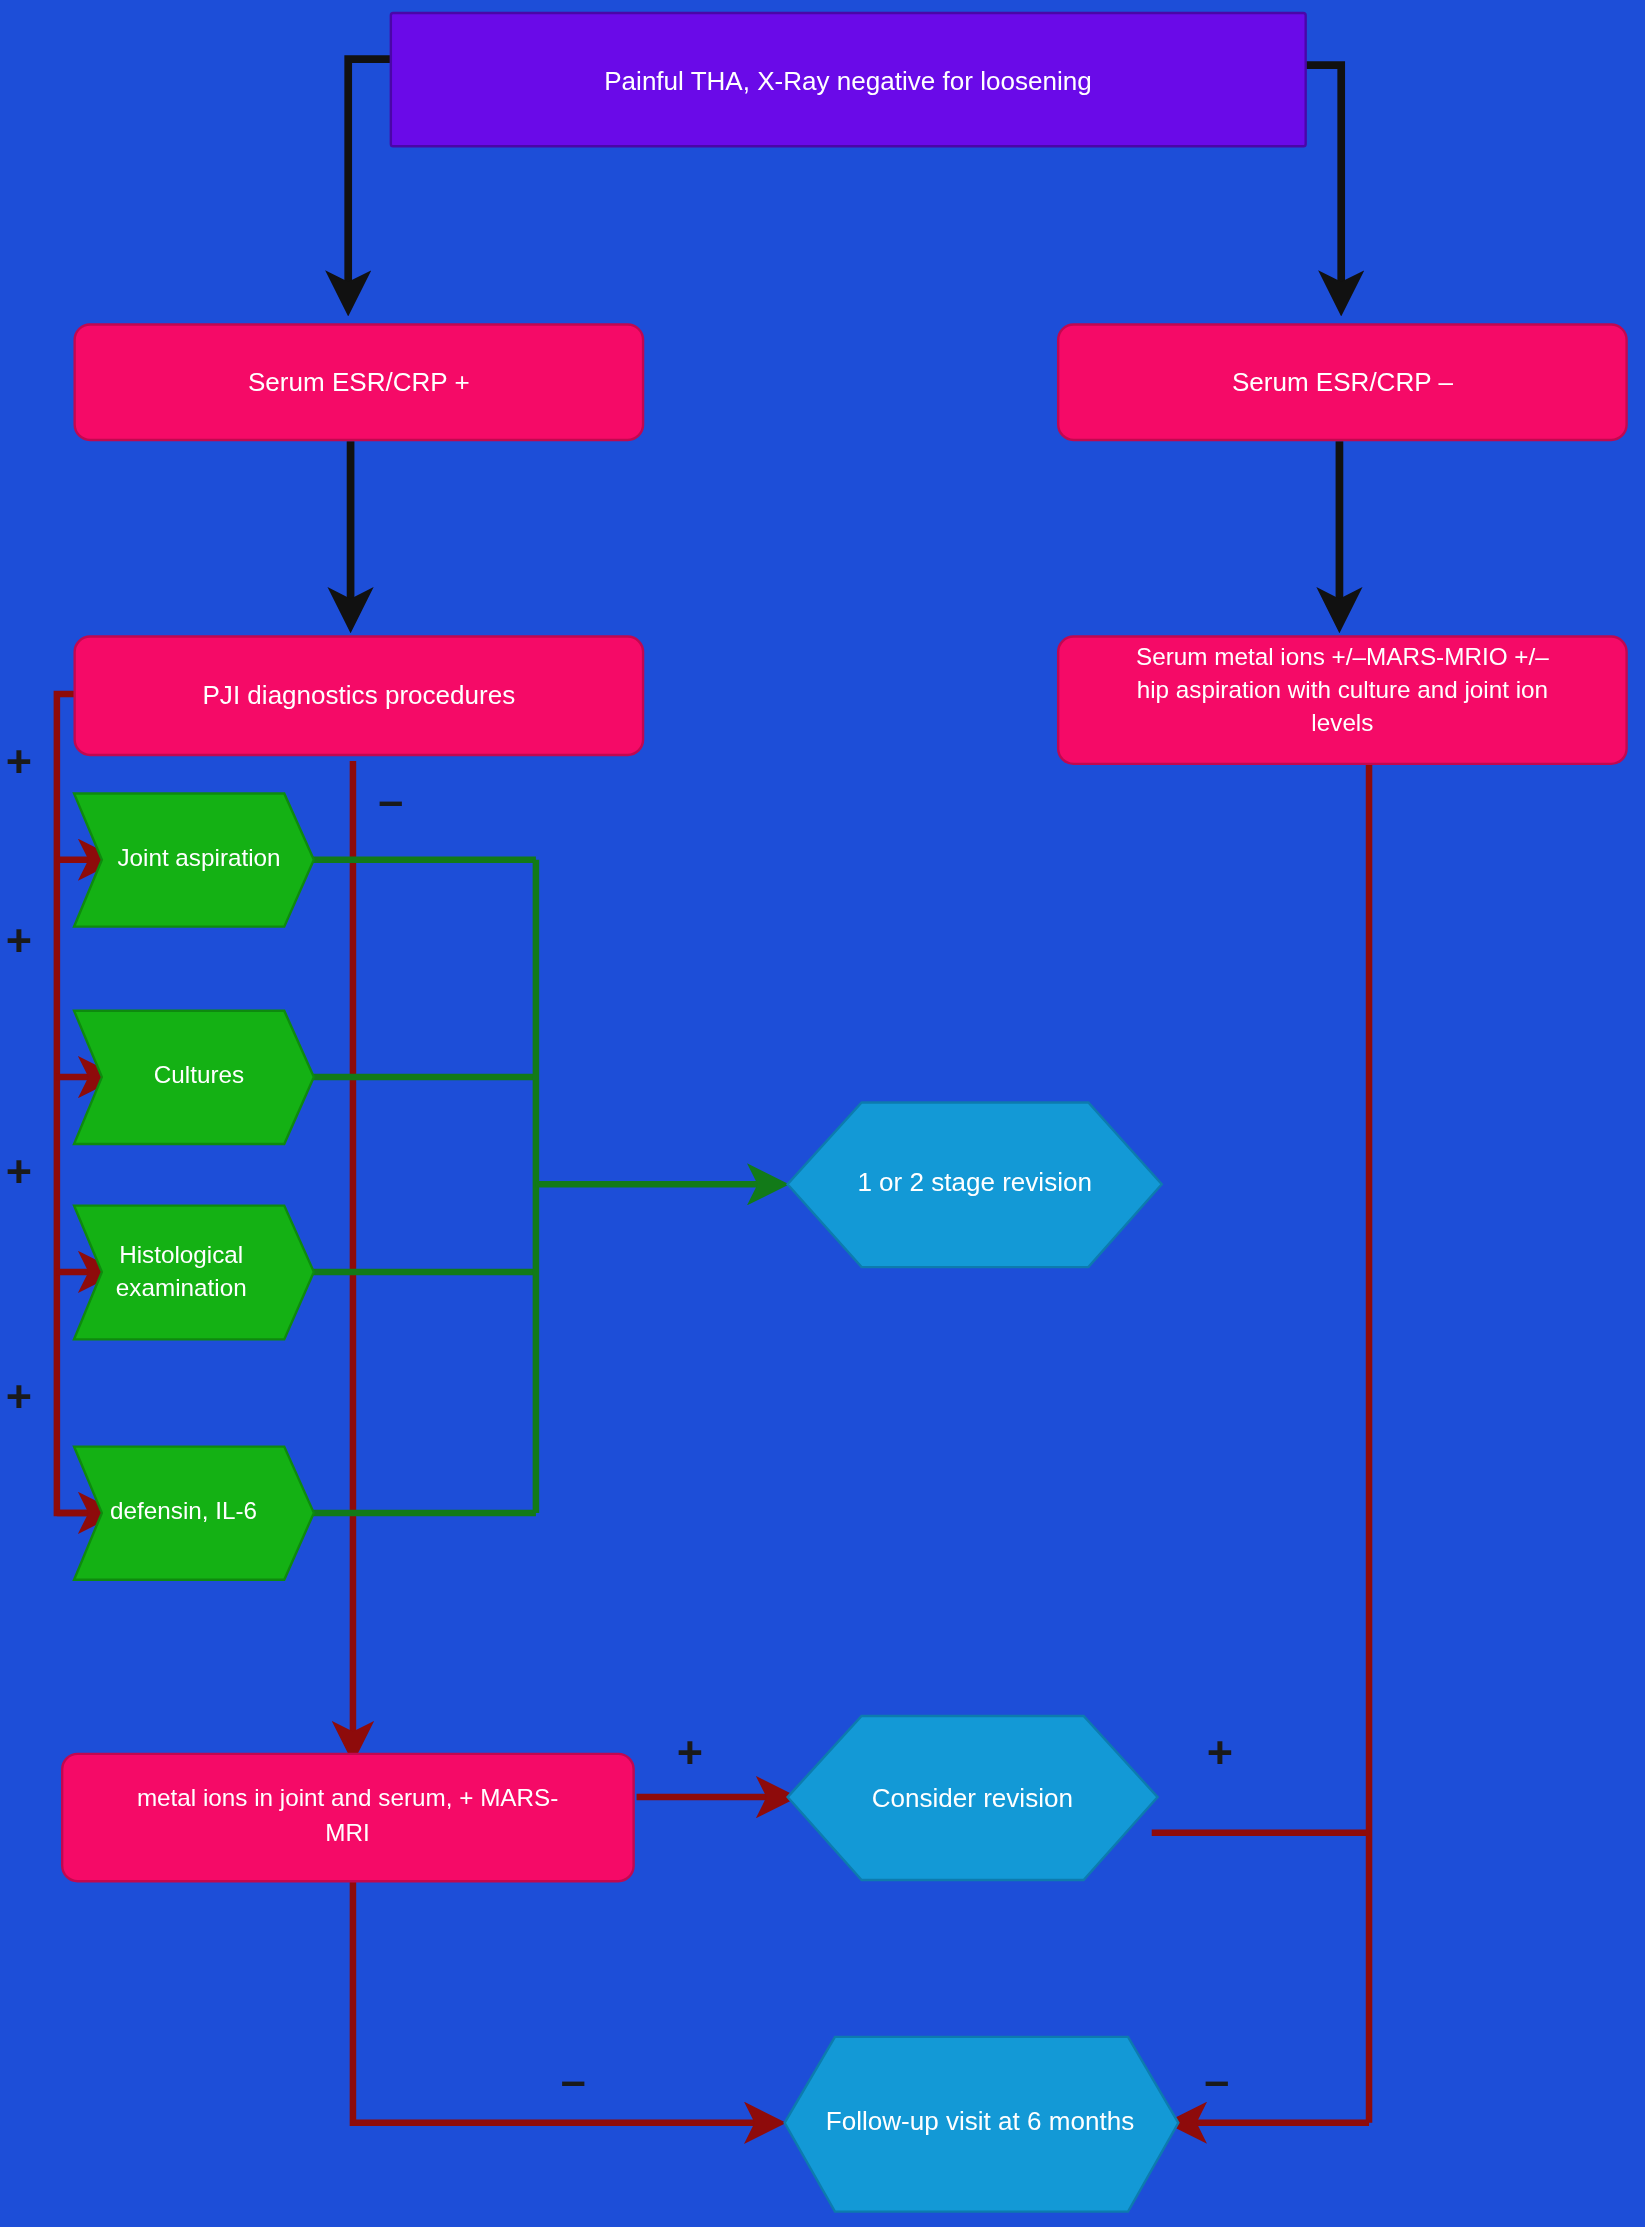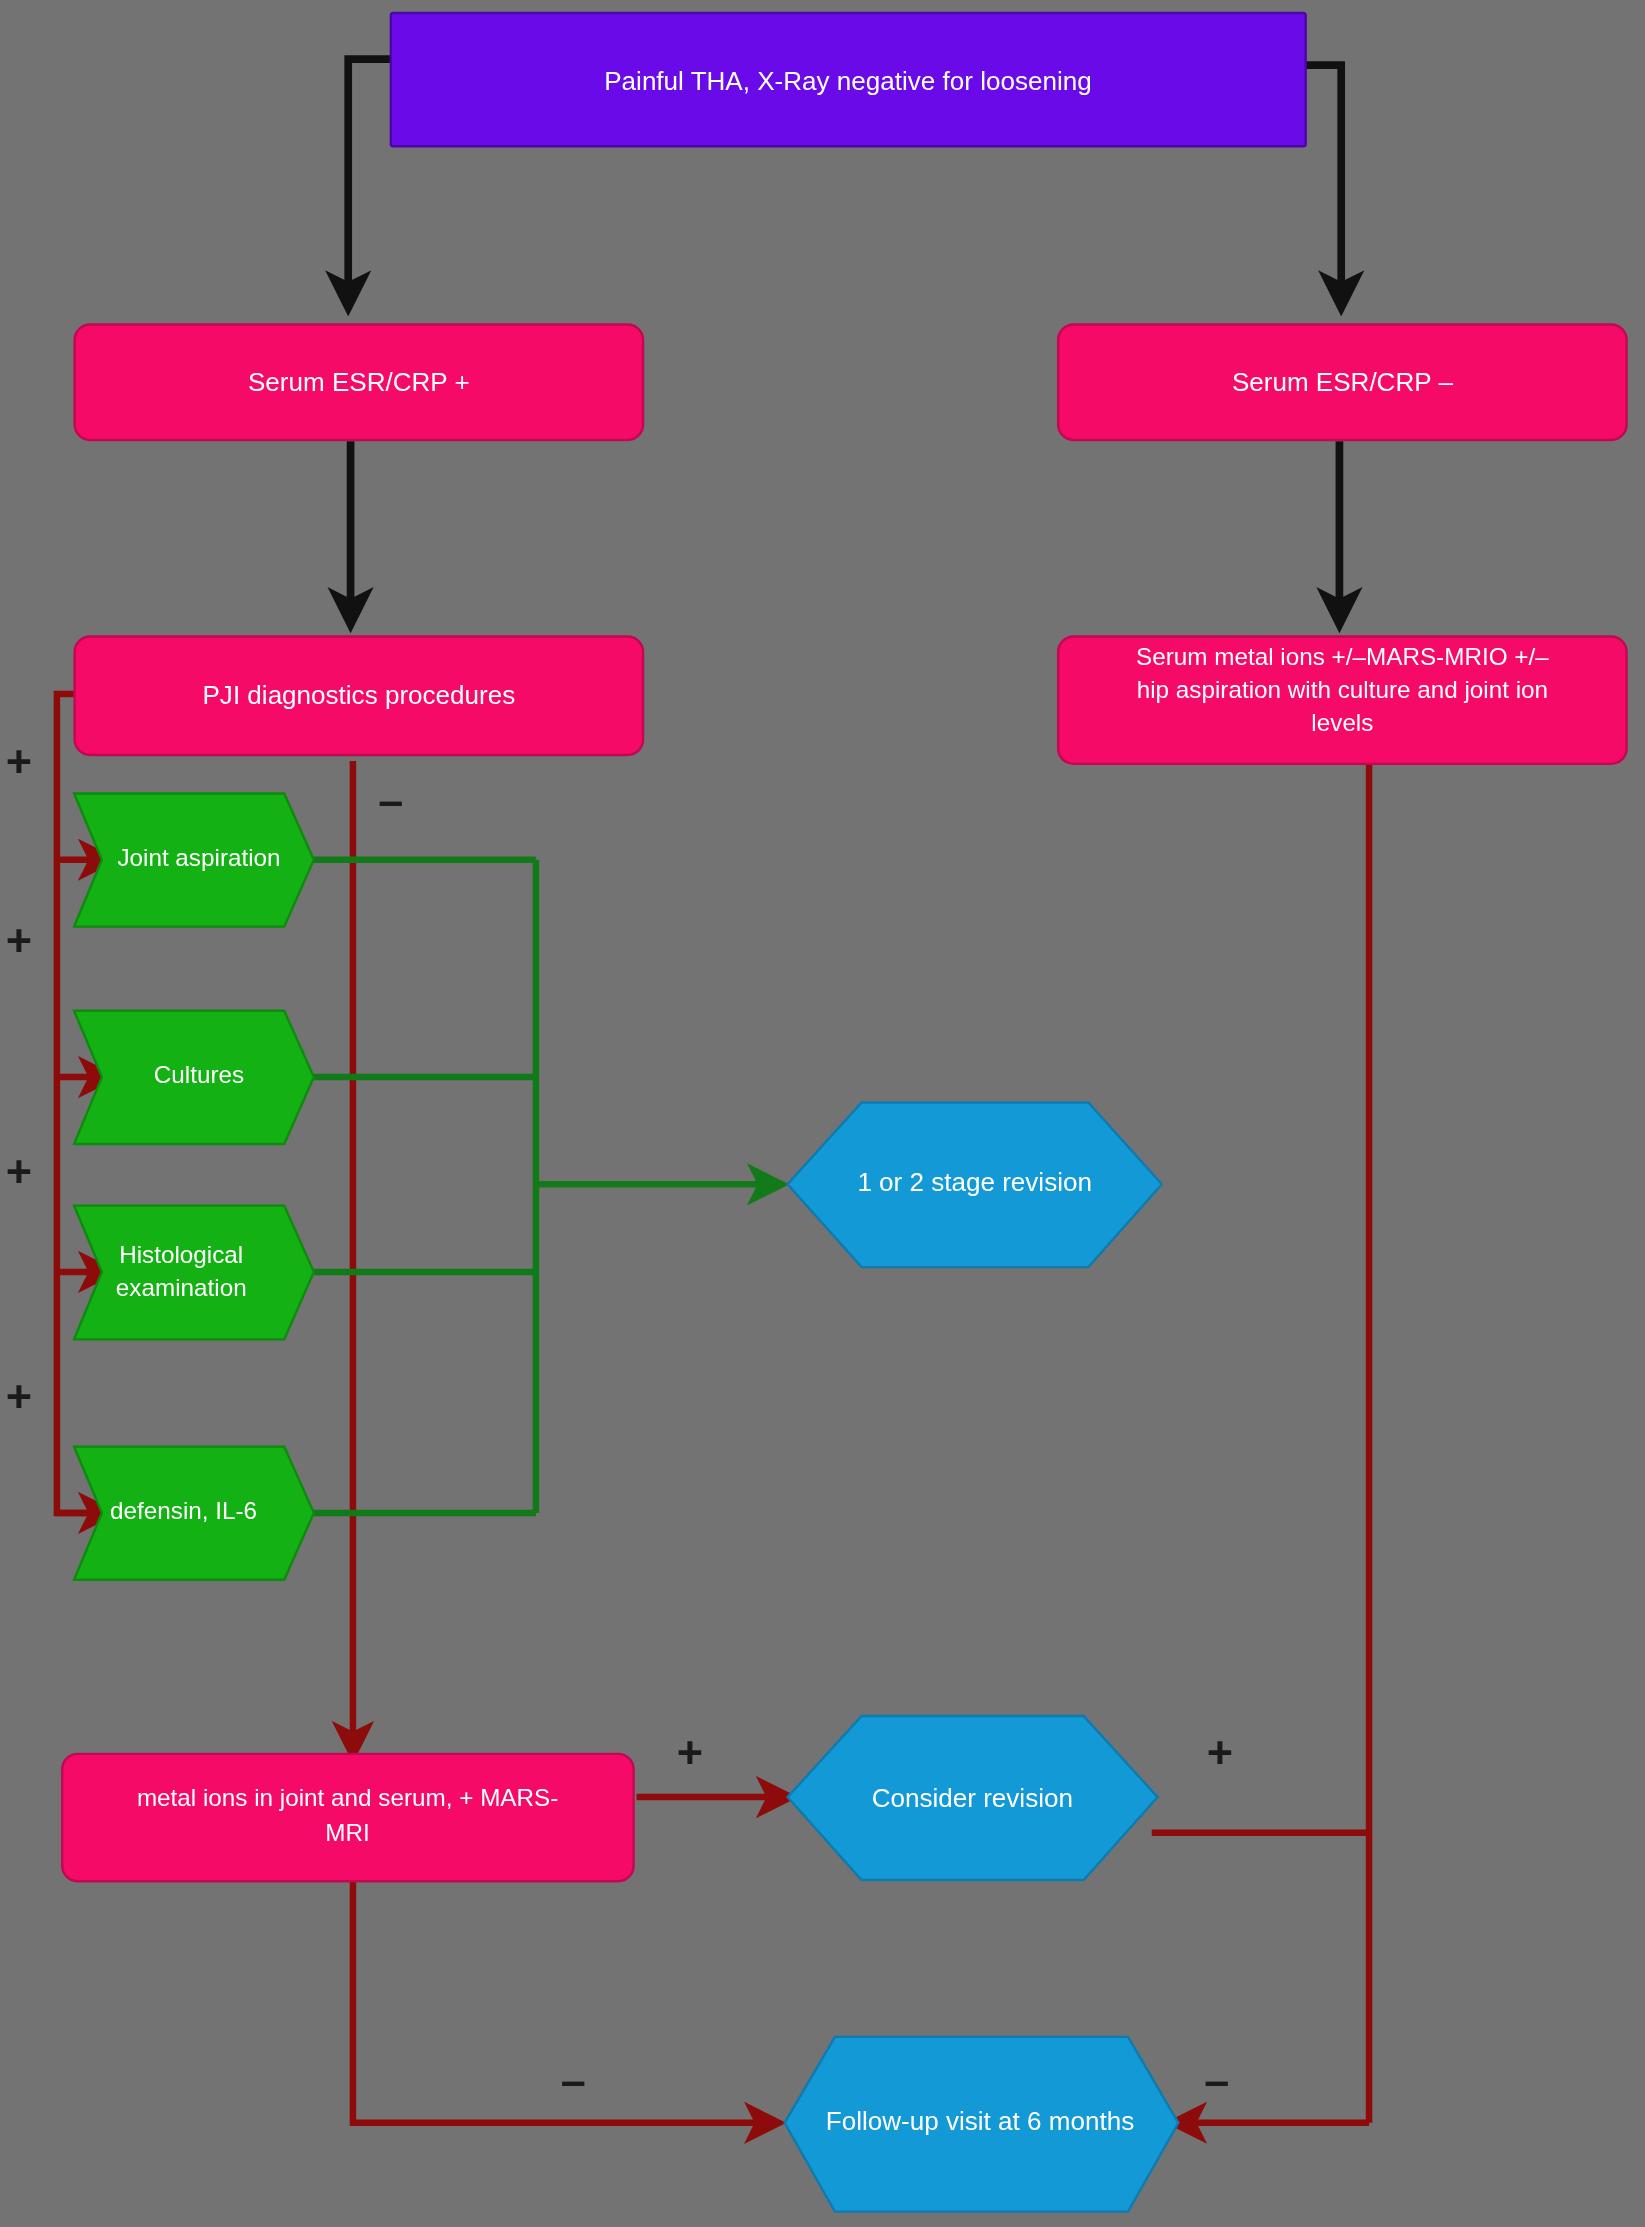--- a/index.html
+++ b/index.html
@@ -7,21 +7,21 @@
     padding: 0;
     background: #ffffff;
   }
   body {
     font-family: "Liberation Sans", sans-serif;
   }
   #flow-root {
     position: relative;
     width: 1645px;
     height: 2227px;
-    background: #737373;
+    background: #1d4ed8;
     overflow: hidden;
   }
   svg#flow-svg {
     position: absolute;
     left: 0;
     top: 0;
     width: 1645px;
     height: 2227px;
   }
   .node-label {

